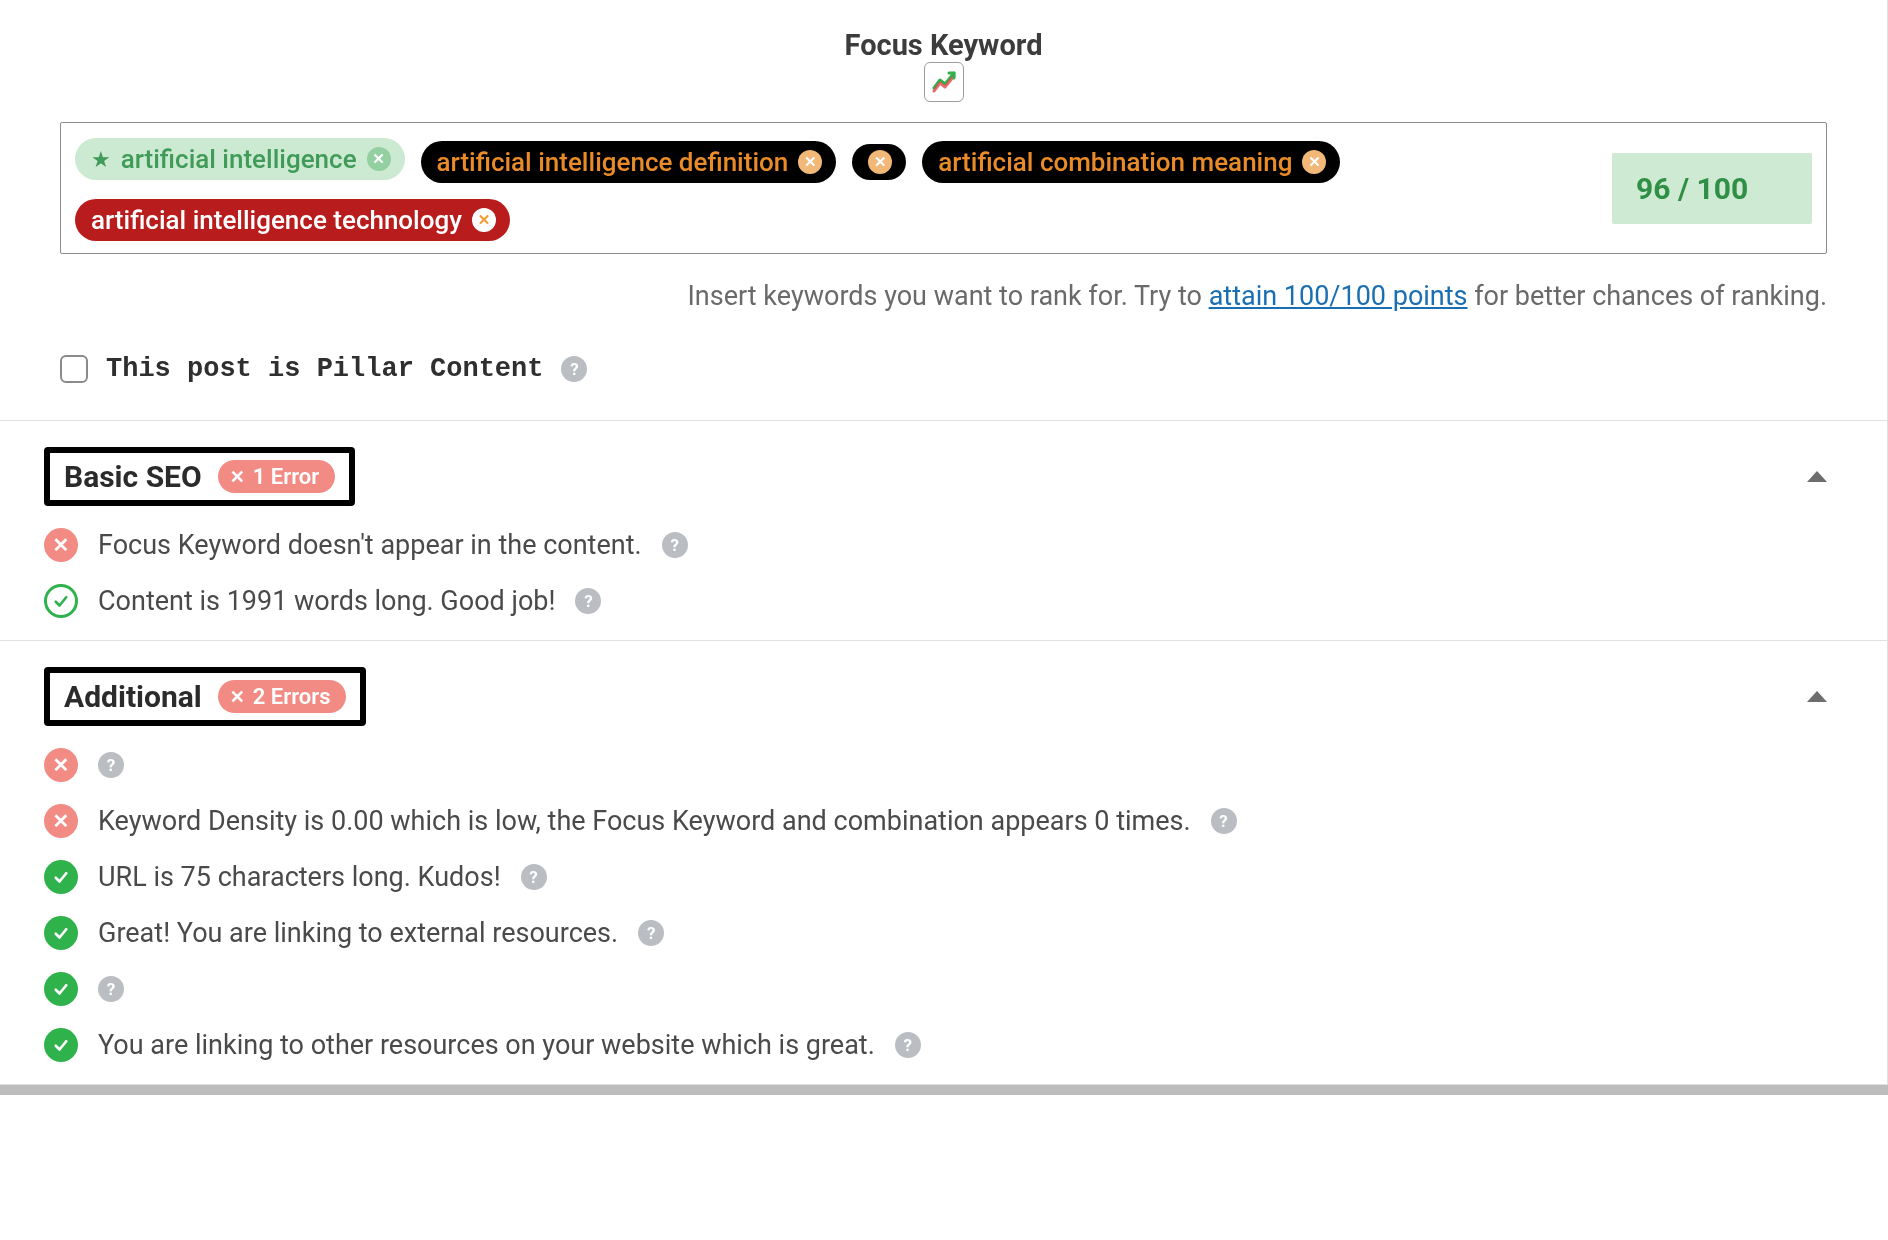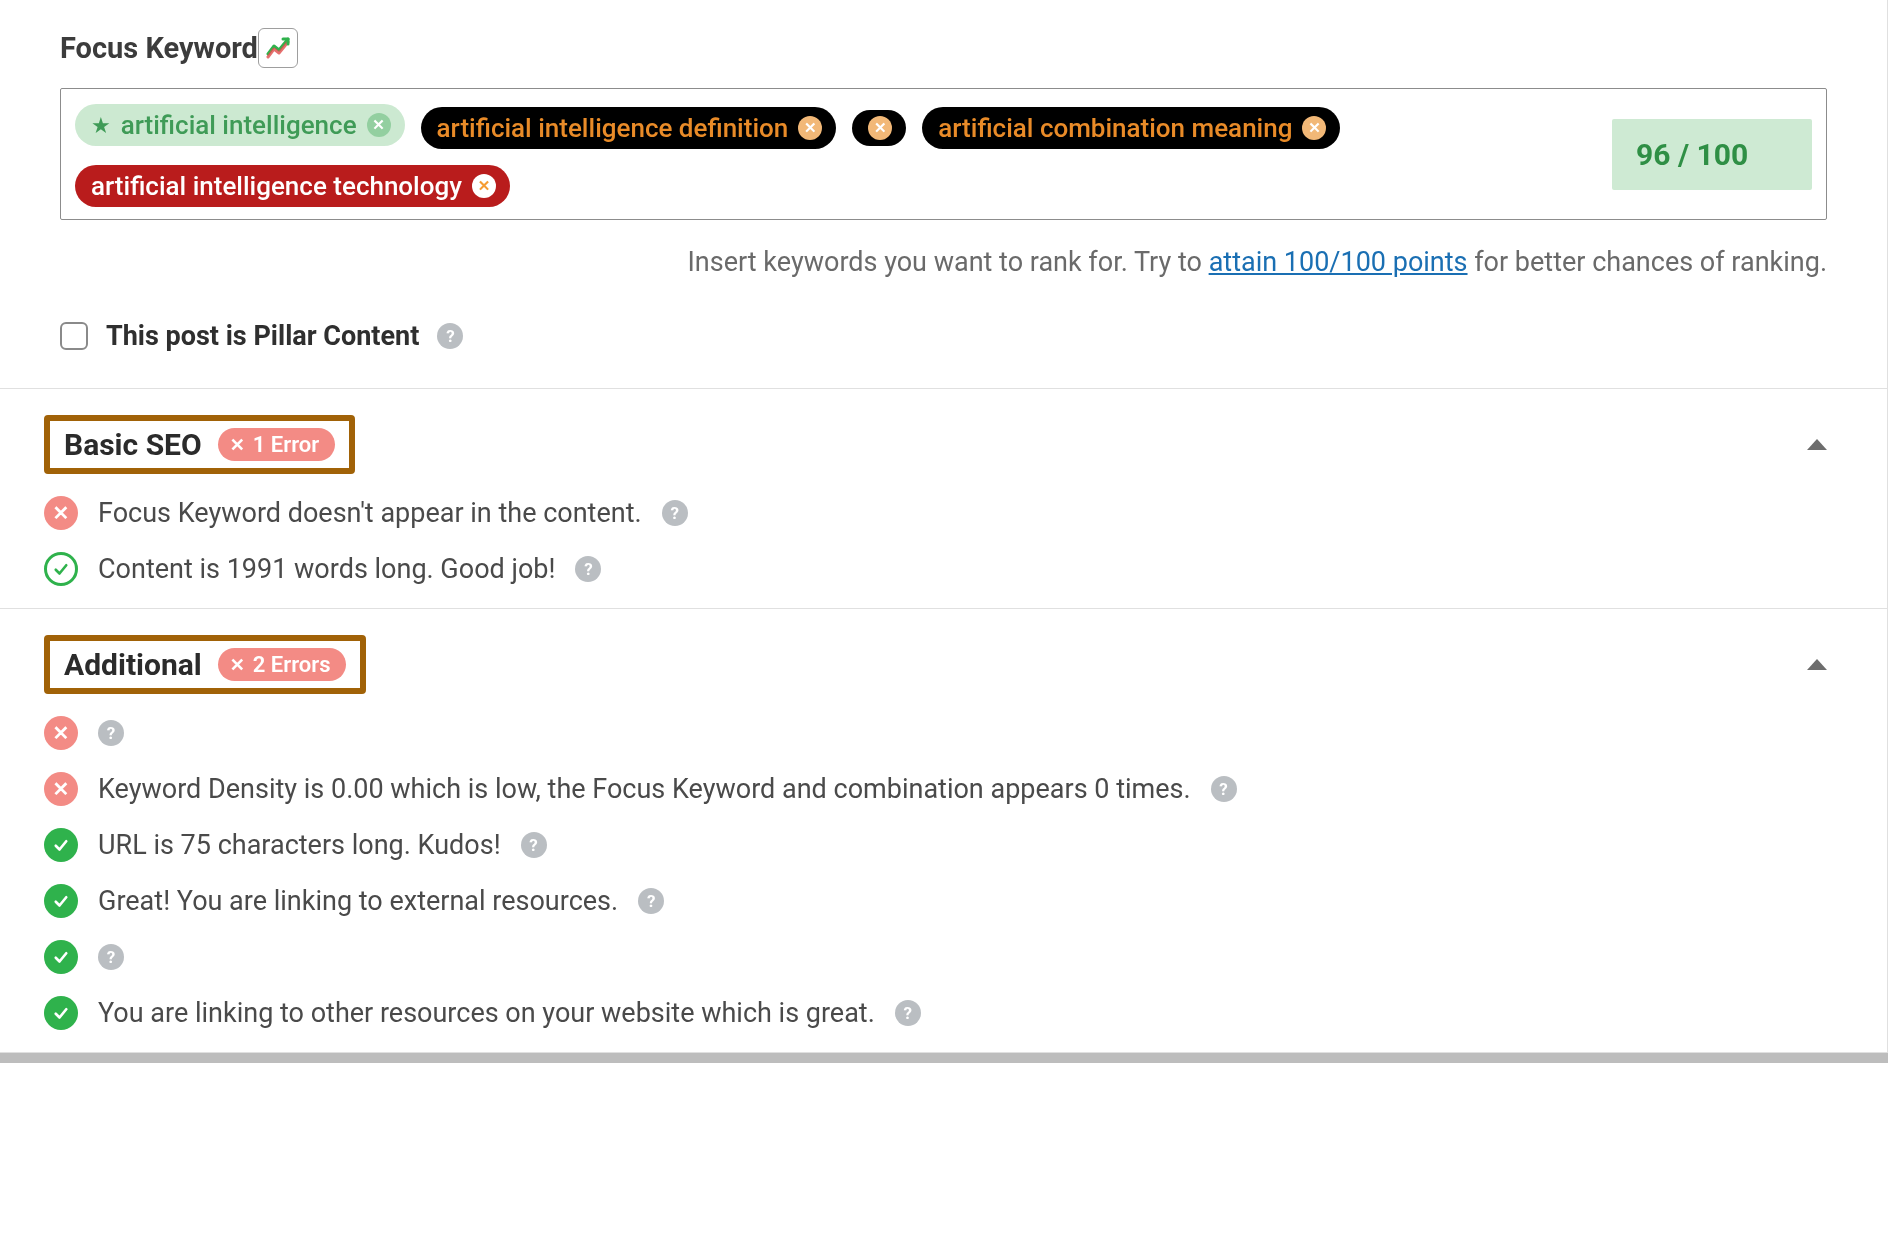--- a/index.html
+++ b/index.html
@@ -15,22 +15,23 @@
   .panel{
     border:1px solid #e0e0e0;
     border-left:none;
     border-top:none;
     background:#fff;
   }
   .focus-area{
     padding:28px 60px 36px 60px;
   }
   .fk-heading-row{
-    display:flex;align-items:center;justify-content:flex-start;
+    display:flex;align-items:center;justify-content:flex-end;
     margin-bottom:20px;
+    flex-direction:column;
   }
   .fk-heading{
     font-size:29px;font-weight:700;color:#3c3c3c;
   }
   .trend-btn{
     width:40px;height:40px;border:1px solid #9e9e9e;border-radius:6px;
     display:flex;align-items:center;justify-content:center;
     background:#fff;cursor:pointer;
   }
   .kw-box{
@@ -79,37 +80,37 @@
   .hint{
     margin-top:26px;color:#6a6a6a;font-size:27px;text-align:right;
   }
   .hint a{color:#1a6fb3;text-decoration:underline;}
   .pillar-row{
     margin-top:42px;display:flex;align-items:center;gap:18px;
   }
   .cb{
     width:28px;height:28px;border:2px solid #8a8a8a;border-radius:6px;background:#fff;cursor:pointer;
   }
-  .pillar-label{font-size:27px;font-weight:700;color:#2f2f2f;}
+  .pillar-label{font-size:27px;font-weight:700;color:#2f2f2f;font-family:Liberation Mono, monospace;}
   .help-q{
     width:26px;height:26px;border-radius:50%;background:#babec2;color:#fff;
     font-size:17px;font-weight:700;display:inline-flex;align-items:center;justify-content:center;
     cursor:pointer;
   }
 
   .section{
     border-top:1px solid #e0e0e0;
     padding:26px 60px 22px 44px;
   }
   .section-header{
     display:flex;align-items:center;justify-content:space-between;
   }
   .section-title-wrap{
     display:inline-flex;align-items:center;gap:16px;
-    border:6px solid #a16207;padding:6px 14px 6px 14px;border-radius:4px;
+    border:6px solid #000000;padding:6px 14px 6px 14px;border-radius:4px;
   }
   .section-title{
     font-size:30px;font-weight:700;color:#2b2b2b;
   }
   .err-badge{
     background:#f38b85;color:#fff;
     border-radius:999px;padding:4px 16px 4px 12px;
     font-size:22px;font-weight:600;display:inline-flex;align-items:center;gap:8px;
   }
   .err-badge .ex{font-size:18px;}

